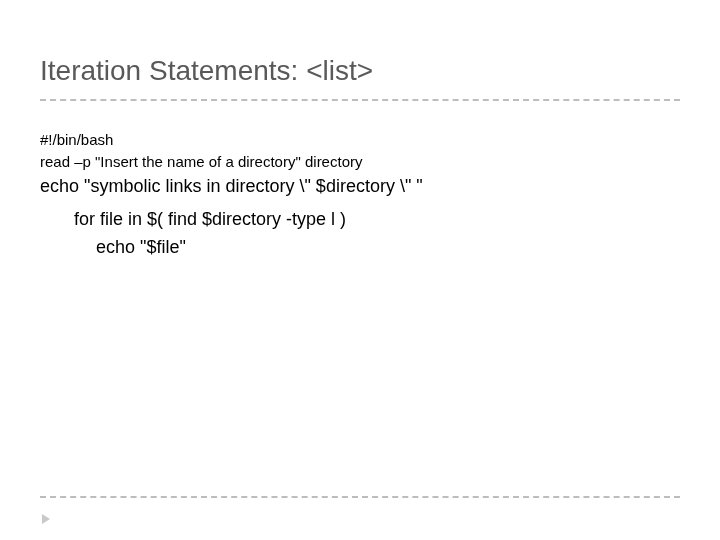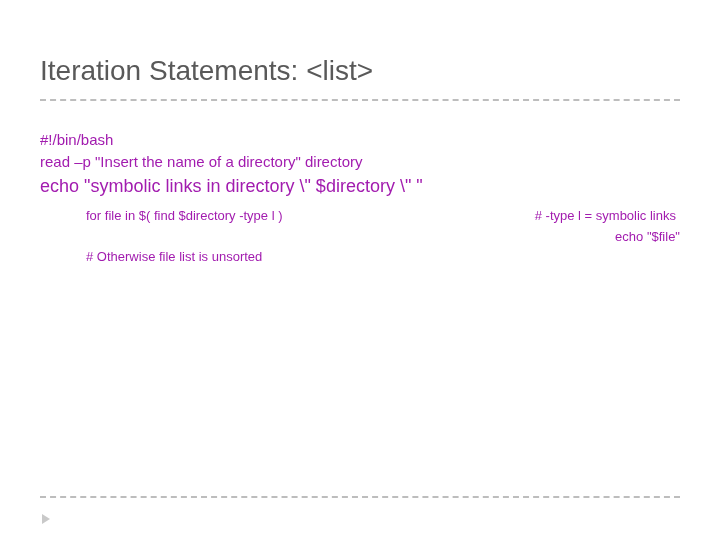--- a/index.html
+++ b/index.html
@@ -27,36 +27,35 @@
     padding-bottom: 12px;
   }
   .dash-rule {
     border: none;
     border-top: 2px dashed #bdbdbd;
     margin: 0;
     width: 100%;
   }
   .body {
     margin-top: 28px;
-    color: #a21caf;
+    color: #000000;
   }
   .line-sm {
     font-size: 15px;
     line-height: 1.45;
   }
   .line-md {
     font-size: 18px;
     line-height: 1.55;
   }
   .code-block {
     margin-top: 6px;
-    margin-left: 46px;
-    font-size: 13px;
+    margin-left: 34px;
+    font-size: 18px;
     line-height: 1.55;
-    text-align: right;
   }
   .code-row {
     display: flex;
     justify-content: space-between;
     width: 590px;
   }
   .indent {
     padding-left: 22px;
   }
   .comment {
@@ -93,28 +92,26 @@
 
     <div class="line-sm">#!/bin/bash</div>
     <div class="line-sm">read –p "Insert the name of a directory" directory</div>
 
     <div class="line-md">echo "symbolic links in directory  \" $directory \" "</div>
 
     <div class="code-block">
 
       <div class="code-row">
         <span>for file in  $( find $directory -type l )</span>
-        <span class="comment"># -type l = symbolic links</span>
       </div>
 
 
       <div class="indent">echo "$file"</div>
 
       <div class="code-row">
-        <span class="comment"># Otherwise file list is unsorted</span>
       </div>
 
     </div>
   </div>
 
   <hr class="footer-rule">
   <div class="corner-marker"></div>
 </div>
 
 </body></html>

